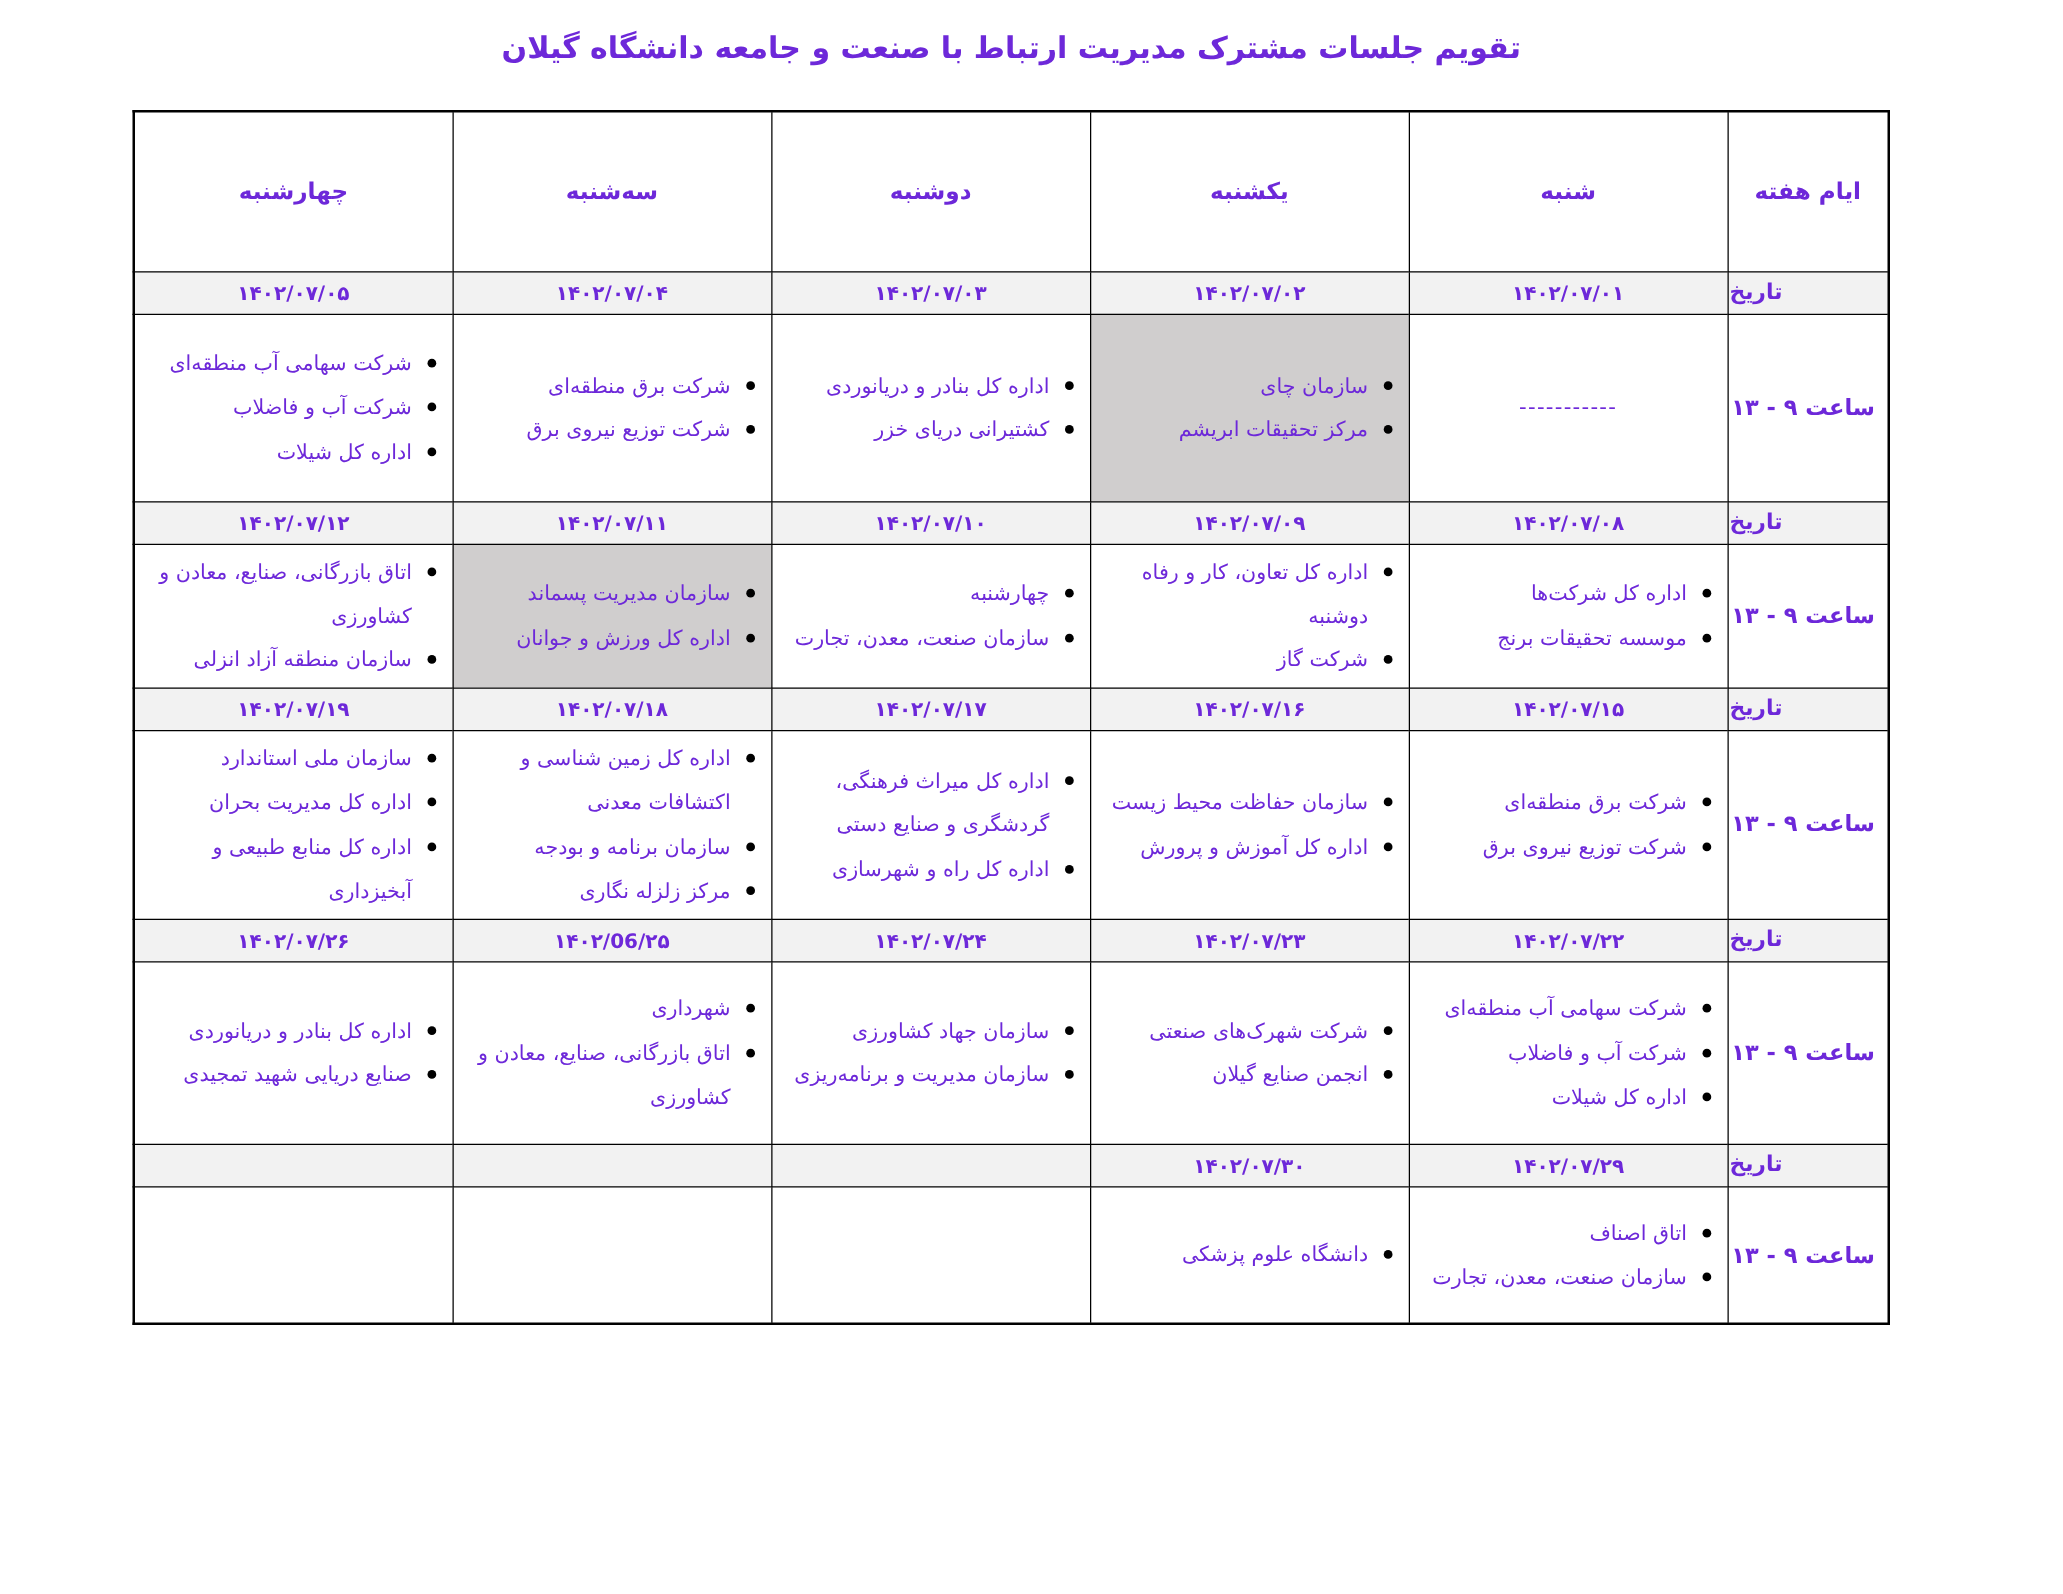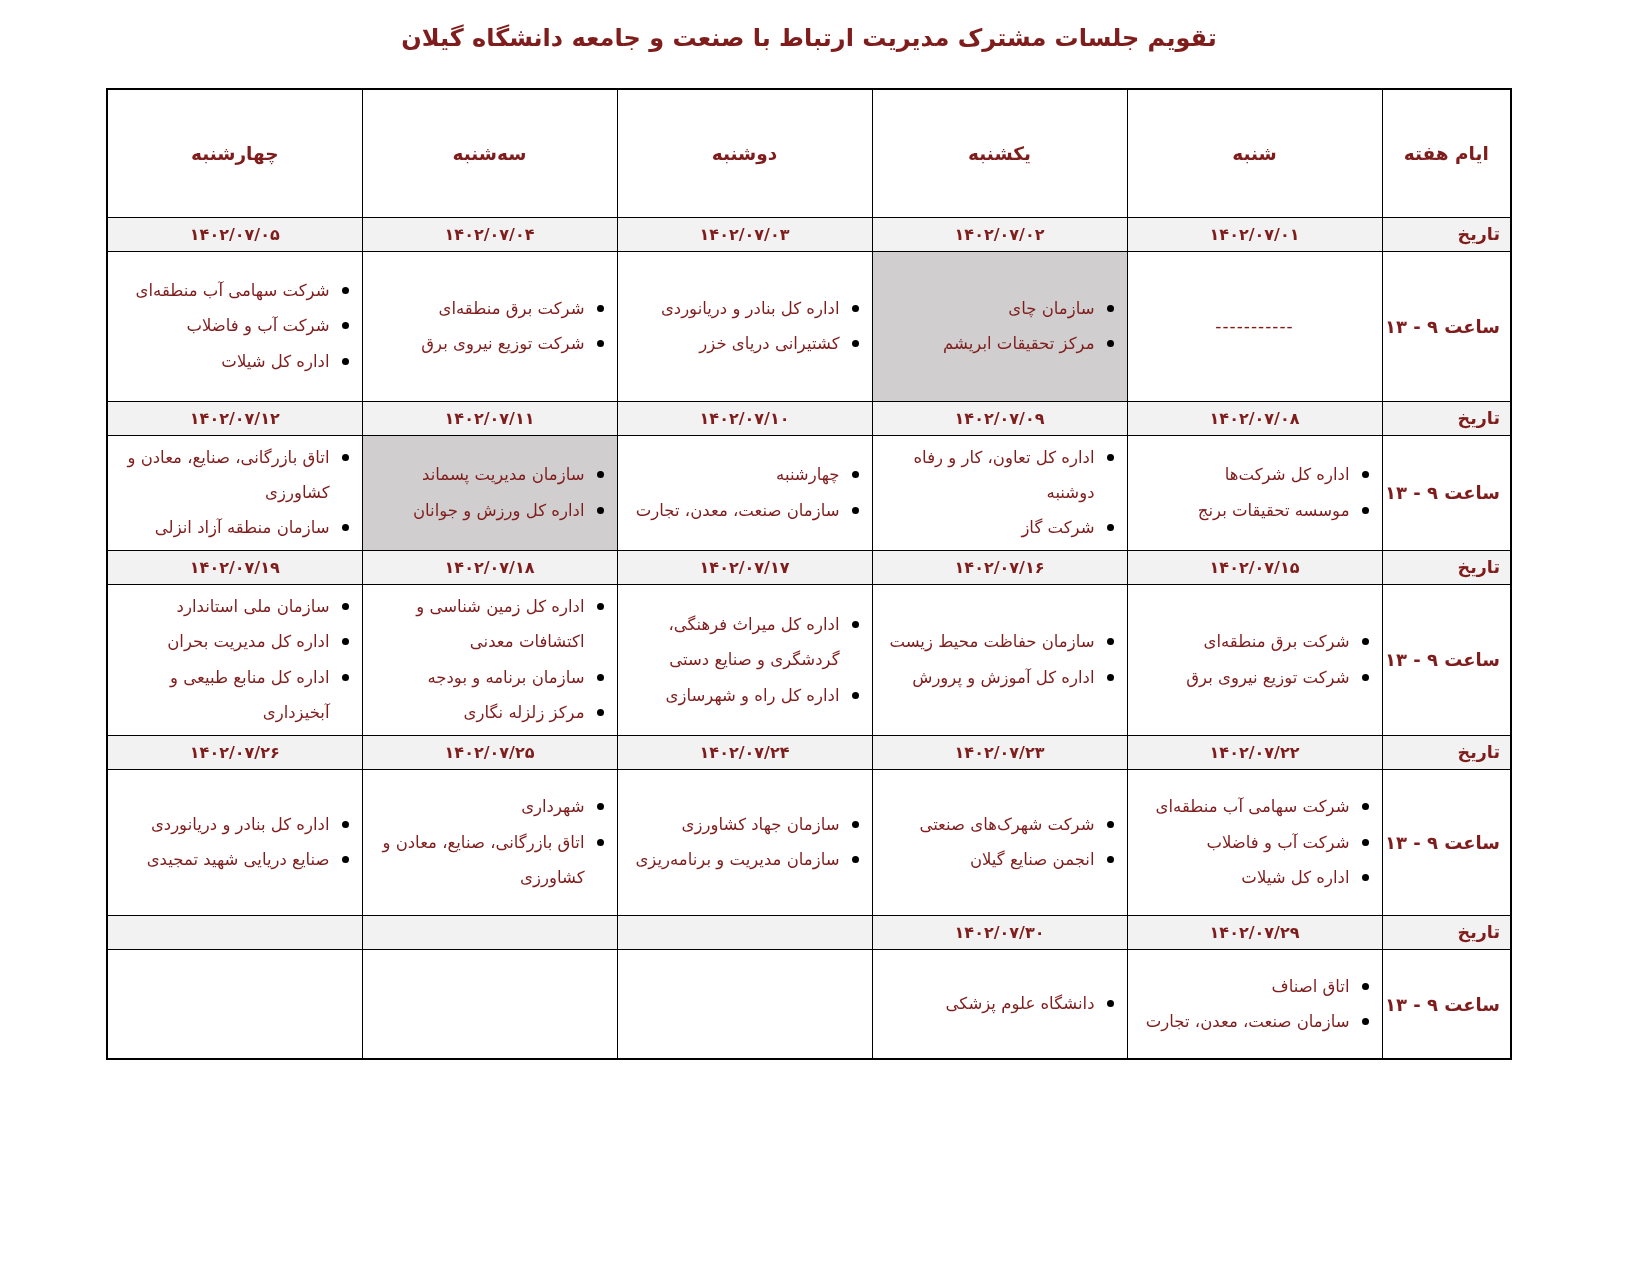--- a/index.html
+++ b/index.html
@@ -1,18 +1,18 @@
 <!DOCTYPE html>
 <html lang="fa"><head>
 <meta charset="utf-8">
 <style>
   html,body{margin:0;padding:0;background:#ffffff;}
   .page{
     width:1618px;height:1275px;background:#ffffff;position:relative;
-    font-family:"DejaVu Sans",sans-serif;color:#7f1d1d;box-sizing:border-box;
+    font-family:"DejaVu Sans",sans-serif;color:#6d28d9;box-sizing:border-box;
     padding-top:24px;overflow:hidden;
   }
   .title{
     text-align:center;font-size:24px;font-weight:bold;margin:0 0 36px 0;
     direction:rtl;
   }
   table.sched{
     border-collapse:collapse;table-layout:fixed;margin:0 auto;width:1406px;
     direction:rtl;
   }
@@ -20,21 +20,21 @@
     border:1.5px solid #000;vertical-align:middle;box-sizing:border-box;
   }
   table.sched{border:2.5px solid #000;}
   thead tr{height:128px;}
   thead th{
     font-weight:bold;font-size:18.5px;text-align:center;background:#ffffff;
     white-space:nowrap;
   }
   tr.date-row{height:34px;background:#f2f2f2;}
   tr.date-row th.row-label{
-    font-weight:bold;font-size:17.5px;text-align:right;padding-right:10px;background:#f2f2f2;
+    font-weight:bold;font-size:17.5px;text-align:left;padding-right:10px;background:#f2f2f2;
   }
   td.date-cell{
     text-align:center;font-size:16px;font-weight:bold;letter-spacing:1px;
   }
   tr.content-row th.row-label{
     font-weight:bold;font-size:18px;text-align:right;padding-right:10px;
     white-space:nowrap;background:#ffffff;
   }
   td.content-cell{background:#ffffff;padding:4px 2px;}
   td.content-cell.highlight{background:#d0cece;margin-left:47px;}
@@ -174,21 +174,21 @@
             <div class="bitem"><span class="bullet"></span><span>سازمان ملی استاندارد</span></div>
             <div class="bitem"><span class="bullet"></span><span>اداره کل مدیریت بحران</span></div>
             <div class="bitem"><span class="bullet"></span><span>اداره کل منابع طبیعی و آبخیزداری</span></div>
           </td>
         </tr>
         <tr class="date-row">
           <th class="row-label">تاریخ</th>
           <td class="date-cell">۱۴۰۲/۰۷/۲۲</td>
           <td class="date-cell">۱۴۰۲/۰۷/۲۳</td>
           <td class="date-cell">۱۴۰۲/۰۷/۲۴</td>
-          <td class="date-cell">۱۴۰۲/۰۷/۲۵</td>
+          <td class="date-cell">۱۴۰۲/06/۲۵</td>
           <td class="date-cell">۱۴۰۲/۰۷/۲۶</td>
         </tr>
         <tr class="content-row row-h3">
           <th class="row-label">ساعت ۹ - ۱۳</th>
           <td class="content-cell">
             <div class="bitem"><span class="bullet"></span><span>شرکت سهامی آب منطقه‌ای</span></div>
             <div class="bitem"><span class="bullet"></span><span>شرکت آب و فاضلاب</span></div>
             <div class="bitem"><span class="bullet"></span><span>اداره کل شیلات</span></div>
           </td>
           <td class="content-cell">

